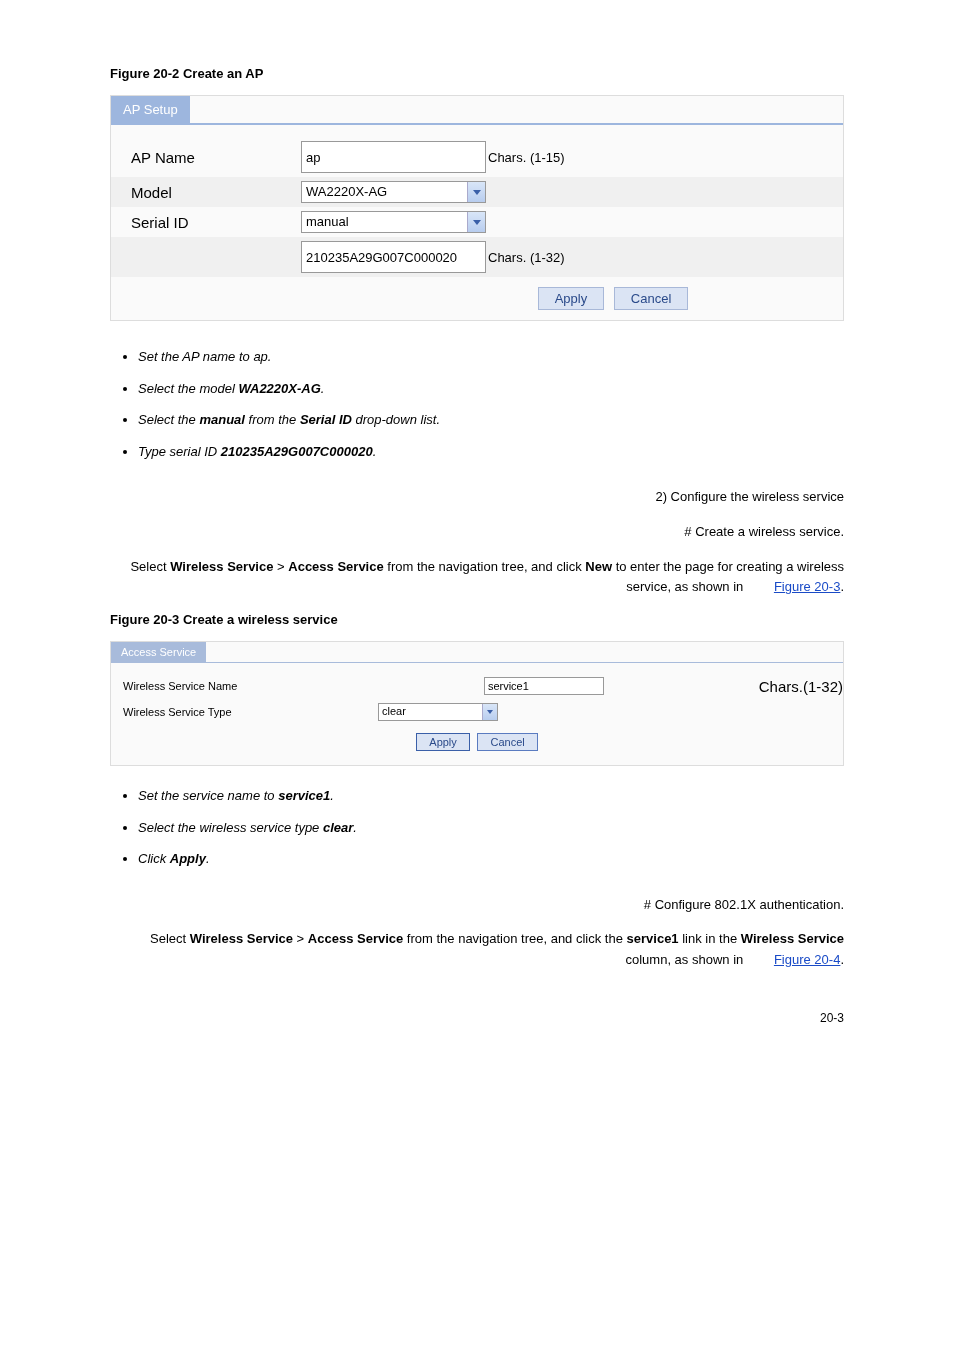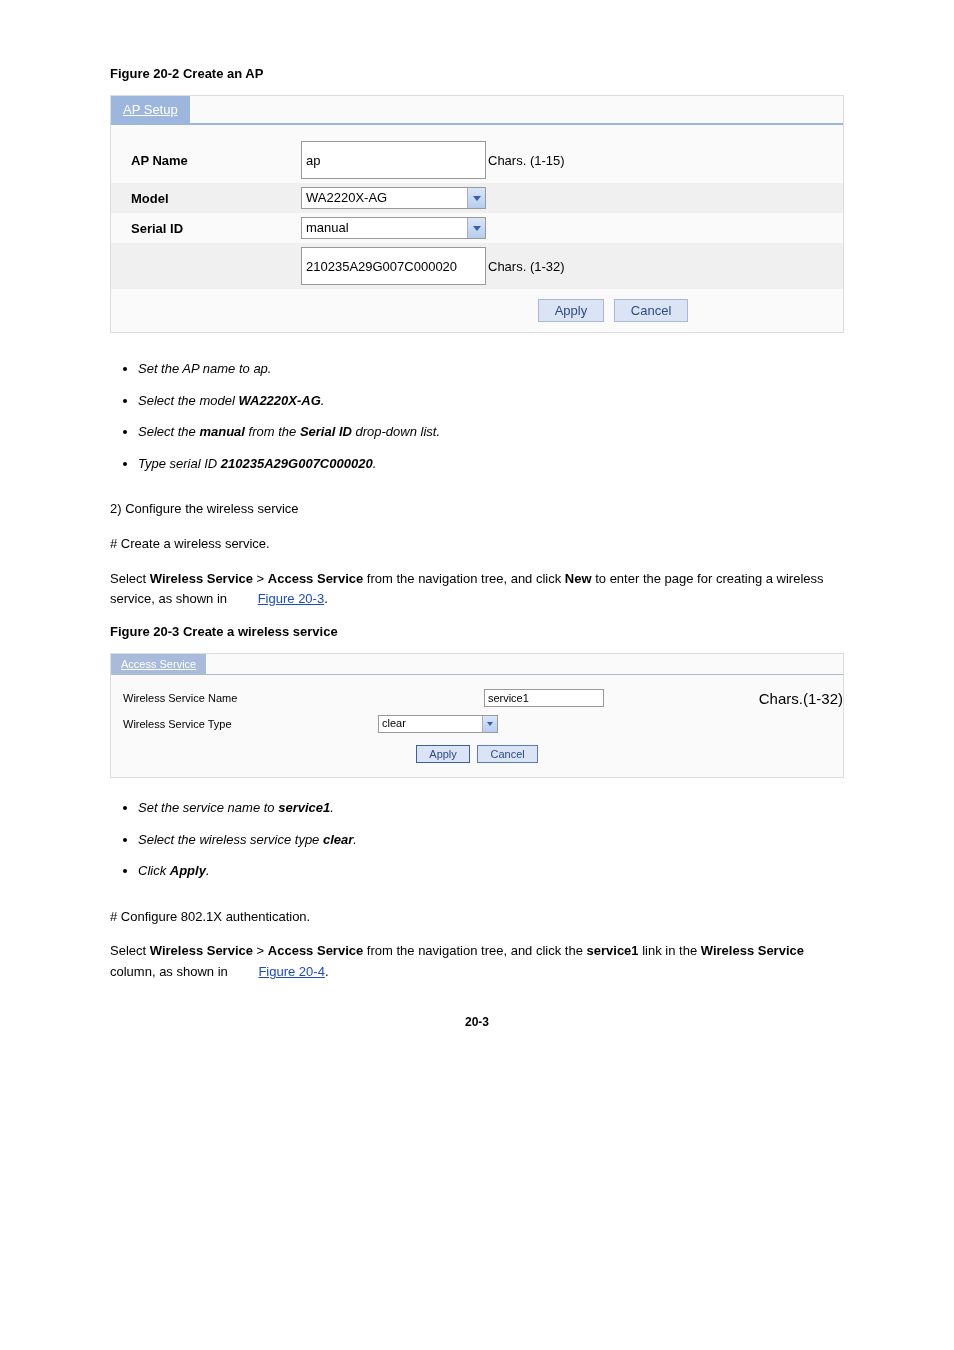--- a/index.html
+++ b/index.html
@@ -17,21 +17,20 @@
   }
   .screenshot-box {
     border: 1px solid #ddd;
     background: #fafafa;
     margin-bottom: 20px;
   }
   .tab-header {
     padding: 6px 12px;
     font-size: 13px;
     display: inline-block;
-    text-decoration: underline;
   }
   .tab1 {
     background: #9db6de;
     color: #fff;
   }
   .tab2 {
     background: #a8bbdb;
     color: #fff;
     font-size: 11px;
     padding: 4px 10px;
@@ -43,35 +42,34 @@
   .form-row {
     display: flex;
     align-items: center;
     padding: 4px 0 4px 20px;
   }
   .form-row.alt {
     background: #f0f0f0;
   }
   .form-label {
     width: 170px;
-    font-size: 13px;
-    font-weight: bold;
+    font-size: 15px;
   }
   .form-label-sm {
     width: 230px;
     font-size: 11px;
   }
   .text-input {
     font-family: Arial, sans-serif;
     font-size: 13px;
     padding: 2px 4px;
     border: 1px solid #999;
     background: #fff;
     width: 185px;
-    height: 38px;
+    height: 32px;
   }
   .text-input-sm {
     font-family: Arial, sans-serif;
     font-size: 11px;
     padding: 1px 3px;
     border: 1px solid #999;
     background: #fff;
     width: 120px;
     height: 18px;
   }
@@ -169,20 +167,21 @@
   }
   ul.bullets li {
     font-size: 13px;
     padding: 6px 0;
     line-height: 1.5;
   }
   .step-para {
     margin: 14px 0;
     font-size: 13px;
     line-height: 1.6;
+    text-align: right;
   }
   .link {
     color: #1a4bc7;
     text-decoration: underline;
     cursor: pointer;
     padding-left: 27px;
   }
   .fig-caption {
     font-size: 13px;
     margin: 6px 0 14px 0;
@@ -195,24 +194,23 @@
      text-align:center;
      padding:8px 0 10px 0;
   }
   .screenshot2 {
     border: 1px solid #ddd;
     background:#fafafa;
     padding-bottom:4px;
     margin-bottom:14px;
   }
   .page-num {
-    text-align:center;
+    text-align:right;
     font-size:12px;
-    margin-top:32px;
-    font-weight:bold;
+    margin-top:40px;
   }
 </style>
 </head>
 <body>
 
 <div class="page">
 
   <div class="fig-caption">
     <b>Figure 20-2 Create an AP</b>
   </div>

